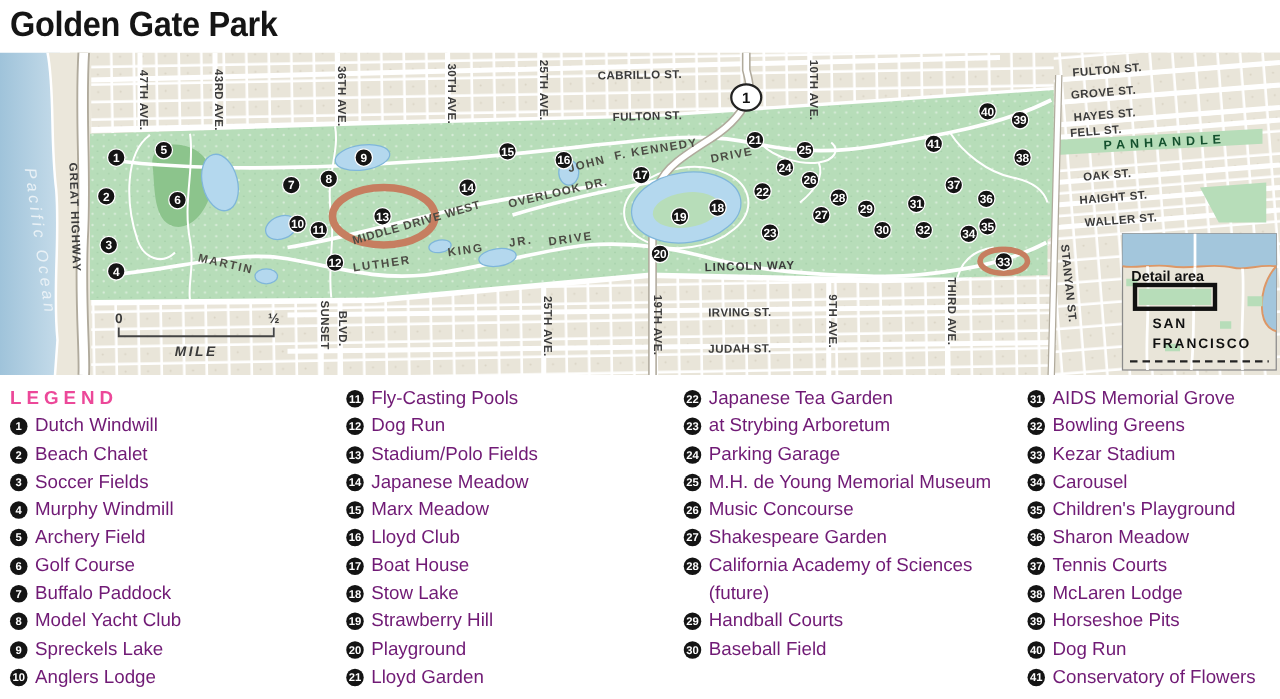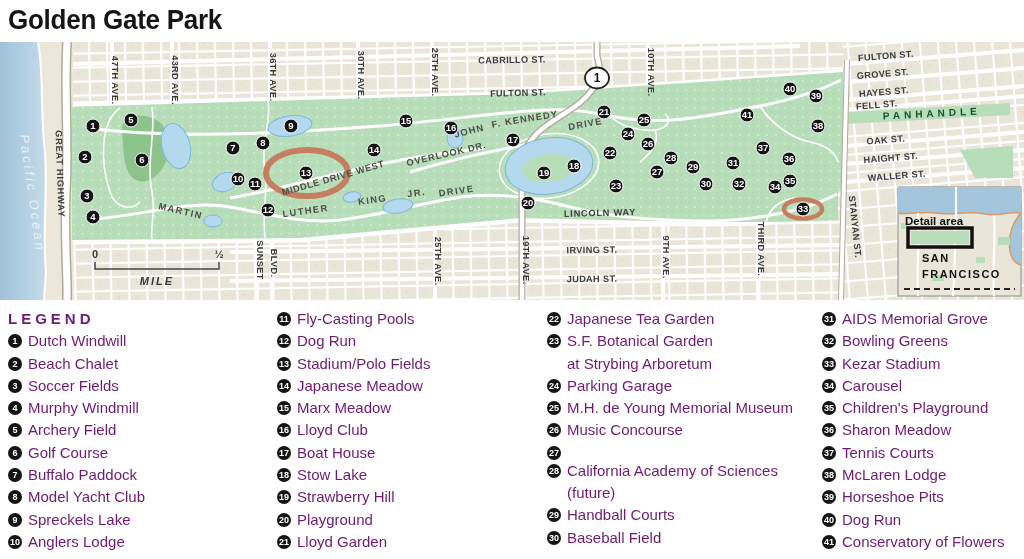--- a/index.html
+++ b/index.html
@@ -15,21 +15,21 @@
   #title{
     position:absolute; left:8px; top:4px; font-size:28px; font-weight:bold;
     letter-spacing:-0.3px; color:#151515; transform:scaleX(.93); transform-origin:left top;
     white-space:nowrap;
   }
   #map-wrap{position:absolute; left:0; top:42px; width:1024px; height:258px;}
   #map{display:block;}
   #legend{position:absolute; left:0; top:300px; width:1024px; height:259px;}
   .col{position:absolute; top:8px;}
   .legend-header{
-    font-size:15px; font-weight:bold; letter-spacing:4px; color:#701a75;
+    font-size:15px; font-weight:bold; letter-spacing:4px; color:#ec4899;
     height:22.3px; line-height:22.3px;
   }
   .item{display:flex; align-items:flex-start;}
   .badge{
     flex:0 0 14px; width:14px; height:14px; border-radius:50%; background:#141414;
     color:#fff; font-size:9px; font-weight:bold; line-height:14px; text-align:center;
     margin-top:4px; margin-right:6px; letter-spacing:0;
   }
   .lab{font-size:15px; color:#701a75; line-height:22.3px;}
   text{font-family:"Liberation Sans", sans-serif;}
@@ -534,21 +534,20 @@
     <div class="col" style="left: 547px;">
       <div class="item">
         <span class="badge">22</span>
         <div class="lab">
           <div>Japanese Tea Garden</div>
         </div>
       </div>
       <div class="item">
         <span class="badge">23</span>
         <div class="lab">
-          <div>S.F. Botanical Garden</div>
           <div>at Strybing Arboretum</div>
         </div>
       </div>
       <div class="item">
         <span class="badge">24</span>
         <div class="lab">
           <div>Parking Garage</div>
         </div>
       </div>
       <div class="item">
@@ -558,20 +557,23 @@
         </div>
       </div>
       <div class="item">
         <span class="badge">26</span>
         <div class="lab">
           <div>Music Concourse</div>
         </div>
       </div>
       <div class="item">
         <span class="badge">27</span>
+        <div class="lab">
+          <div>Shakespeare Garden</div>
+        </div>
       </div>
       <div class="item">
         <span class="badge">28</span>
         <div class="lab">
           <div>California Academy of Sciences</div>
           <div>(future)</div>
         </div>
       </div>
       <div class="item">
         <span class="badge">29</span>

